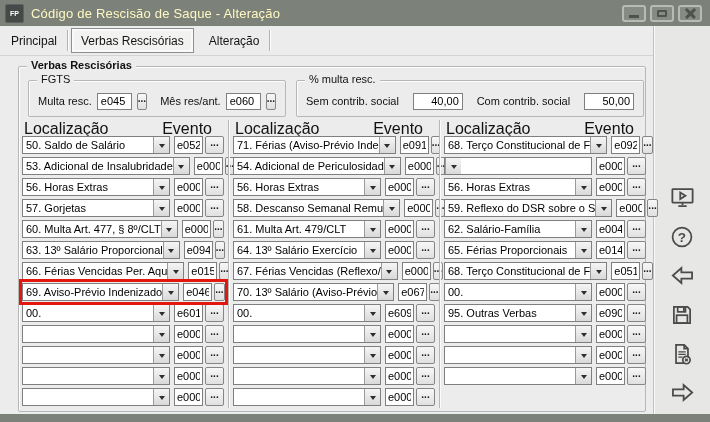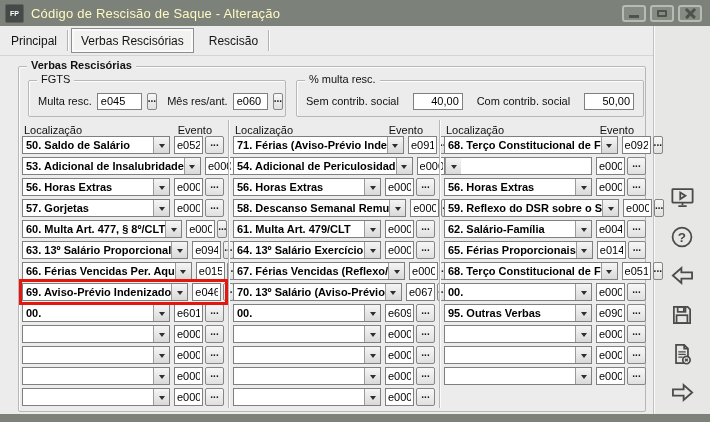--- a/index.html
+++ b/index.html
@@ -59,25 +59,25 @@
   .dots-btn{width:19px;height:17px;border:1px solid #868686;border-radius:2px;
     background:linear-gradient(#f7f7f7,#e0e0e0);font-size:10px;font-weight:bold;color:#1a1a1a;
     line-height:8px;display:grid;place-items:center;padding:0 0 5px 0;box-sizing:border-box;cursor:pointer;
     font-family:"Liberation Sans",sans-serif;}
   
   .columns{position:absolute;left:22px;top:120px;width:624px;height:292px;display:flex;}
   .vcol{width:202px;}
   .vdivider{width:9px;position:relative;}
   .vdivider::before{content:"";position:absolute;left:4px;top:0;bottom:4px;width:1px;
     background:#b7b7b7;box-shadow:1px 0 0 #fbfbfb;}
-  .col-head{height:16px;display:flex;justify-content:space-between;font-size:11px;color:#111;
-    padding:0 12px 0 2px;align-items:flex-end;}
+  .col-head{height:16px;display:flex;justify-content:space-between;font-size:16px;color:#111;
+    padding:0 12px 0 2px;align-items:flex-start;}
   .vrow{height:18px;display:flex;margin-bottom:3px;position:relative;}
   .combo{flex:1;display:flex;border:1px solid #7f7f7f;background:#fff;margin-right:4px;
-    box-sizing:border-box;cursor:pointer;font-weight:bold;}
+    box-sizing:border-box;cursor:pointer;}
   .combo-text{flex:1;font-size:11px;color:#000;padding:2px 0 0 3px;white-space:nowrap;overflow:hidden;}
   .combo-btn{width:15px;border-left:1px solid #9b9b9b;background:linear-gradient(#f5f5f5,#d9d9d9);
     display:grid;place-items:center;}
   .caret{width:0;height:0;border:3.5px solid transparent;border-top:4.5px solid #2e2e2e;margin-top:4px;}
   .ev-input{width:29px;height:18px;border:1px solid #7f7f7f;background:#fff;
     font-family:"Liberation Sans",sans-serif;font-size:11px;padding:0 2px;box-sizing:border-box;}
   .vrow .dots-btn{margin-left:2px;height:18px;}
   .vrow.hl::after{content:"";position:absolute;inset:-4px -4px -4px -3px;border:3px solid #e3170d;
     pointer-events:none;z-index:5;}
 </style>
@@ -99,21 +99,21 @@
           <span></span>
           <span></span>
         </div>
       </div>
   </div>
 </div>
 
 <div class="tabbar">
     <div class="tab">Principal</div>
     <div class="tab active">Verbas Rescisórias</div>
-    <div class="tab">Rescisão</div>
+    <div class="tab">Alteração</div>
   </div>
 
 <div class="right-strip">
   <div class="tool">
     <svg width="27" height="27" viewBox="0 0 24 24">
       <rect x="3" y="4.5" width="18" height="12" rx="0.5"></rect>
       <path d="M10 7.6 L14.6 10.5 L10 13.4 Z"></path>
       <path d="M12 16.5 v2.2 M8.3 19.6 h7.4"></path>
     </svg>
   </div>
@@ -153,21 +153,21 @@
 </div>
 
 <div class="group outer-group">
   <span class="glabel bold">Verbas Rescisórias</span>
 </div>
 
 <div class="group fgts-group">
   <span class="glabel">FGTS</span>
   <div class="grow">
     <span class="flabel">Multa resc.</span>
-    <input class="tbox" style="width: 45px;" value="e045">
+    <input class="tbox" style="width: 35px;" value="e045">
     <button class="dots-btn">...</button>
     <span class="sp18"></span>
     <span class="flabel">Mês res/ant.</span>
     <input class="tbox" style="width: 35px;" value="e060">
     <button class="dots-btn">...</button>
   </div>
 </div>
 
 <div class="group multa-group">
   <span class="glabel">% multa resc.</span>

